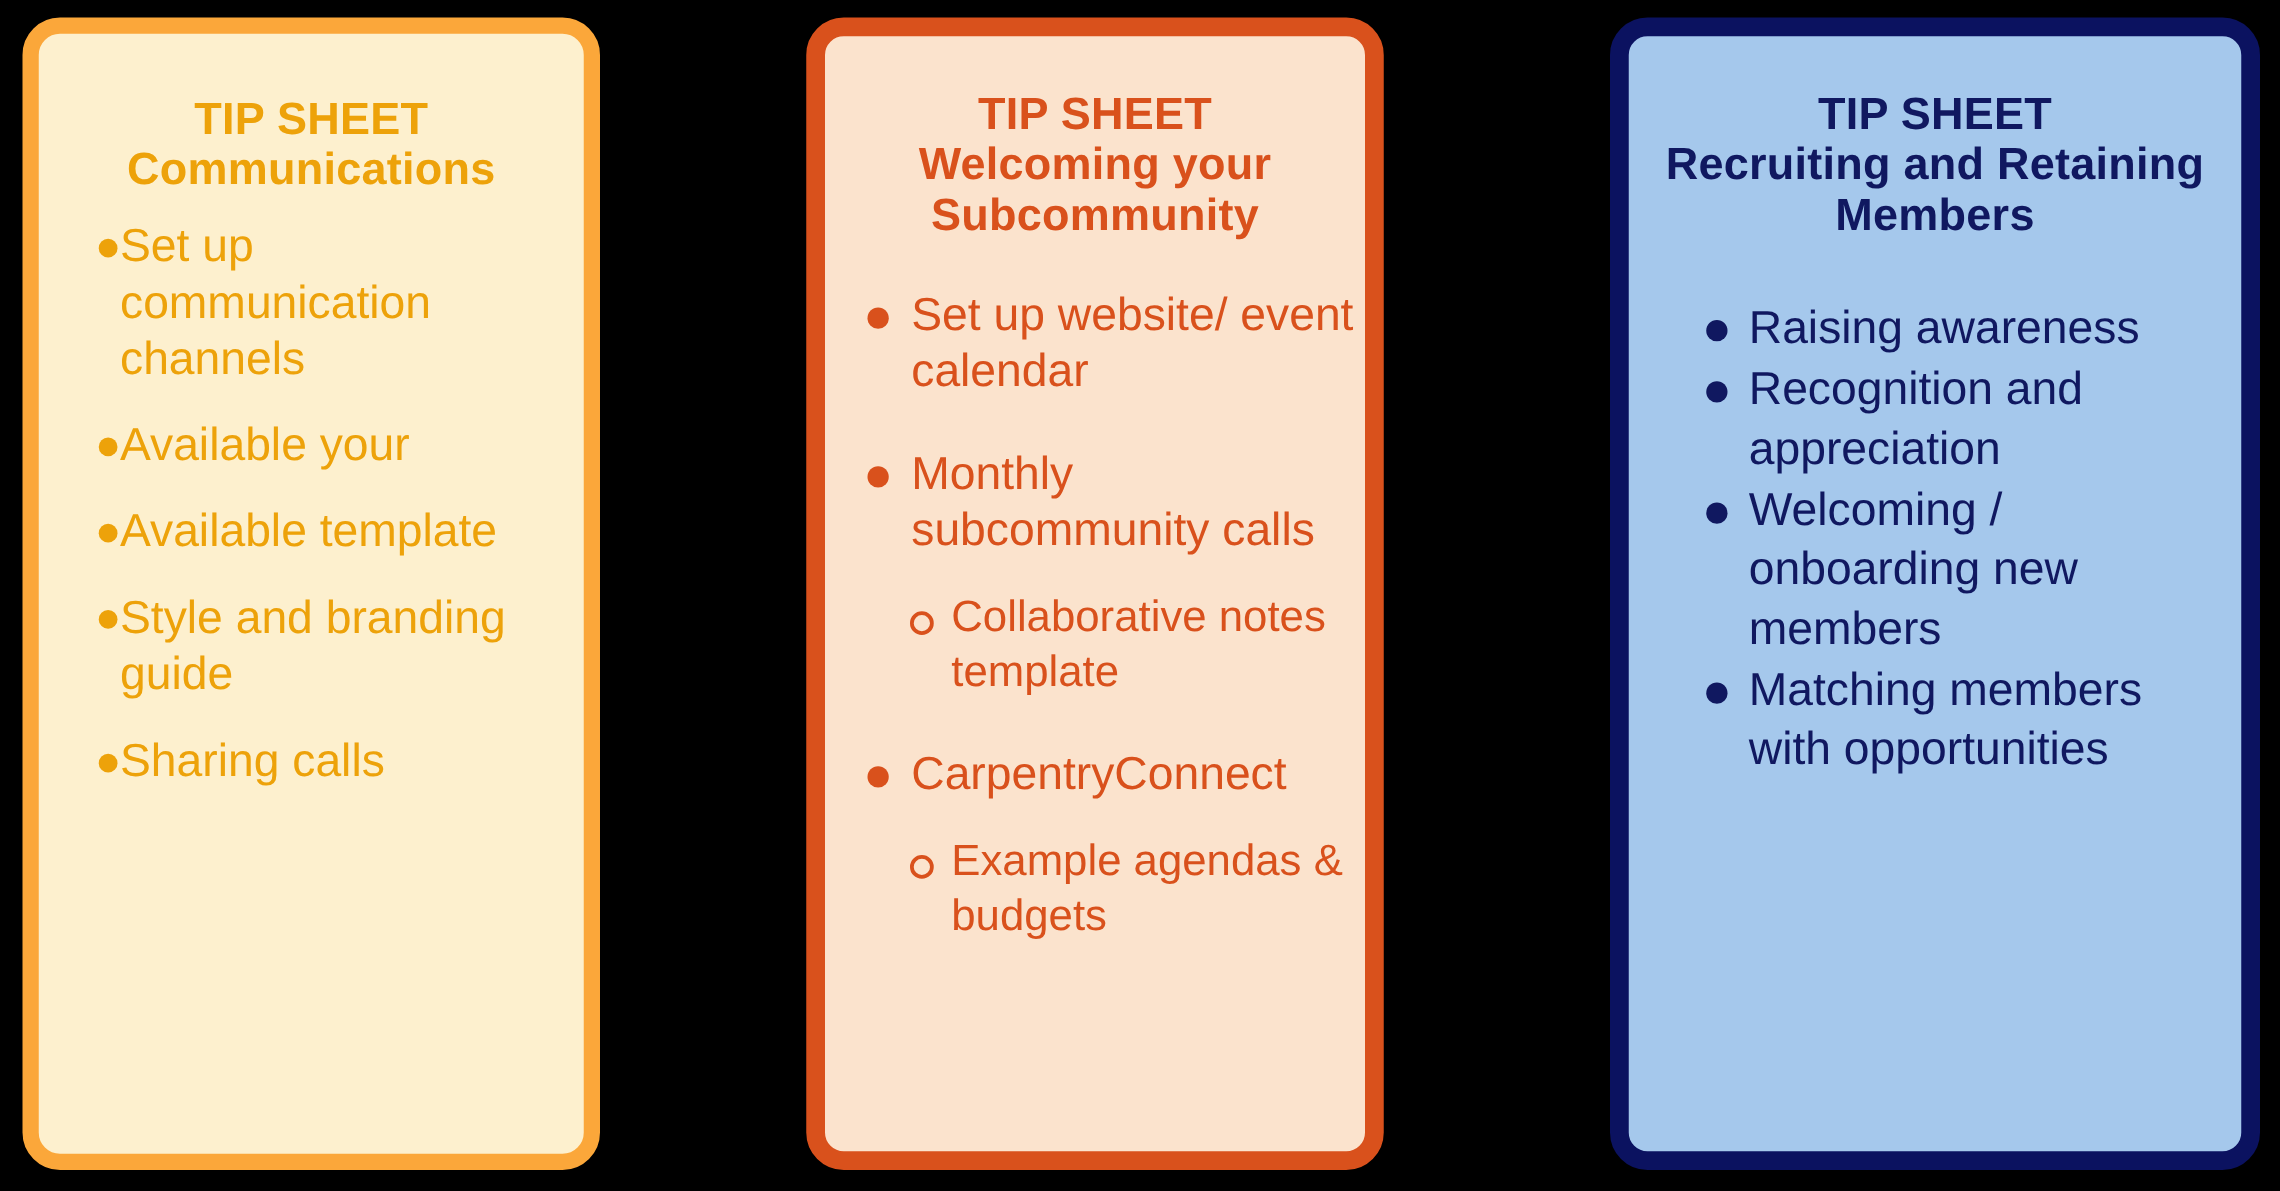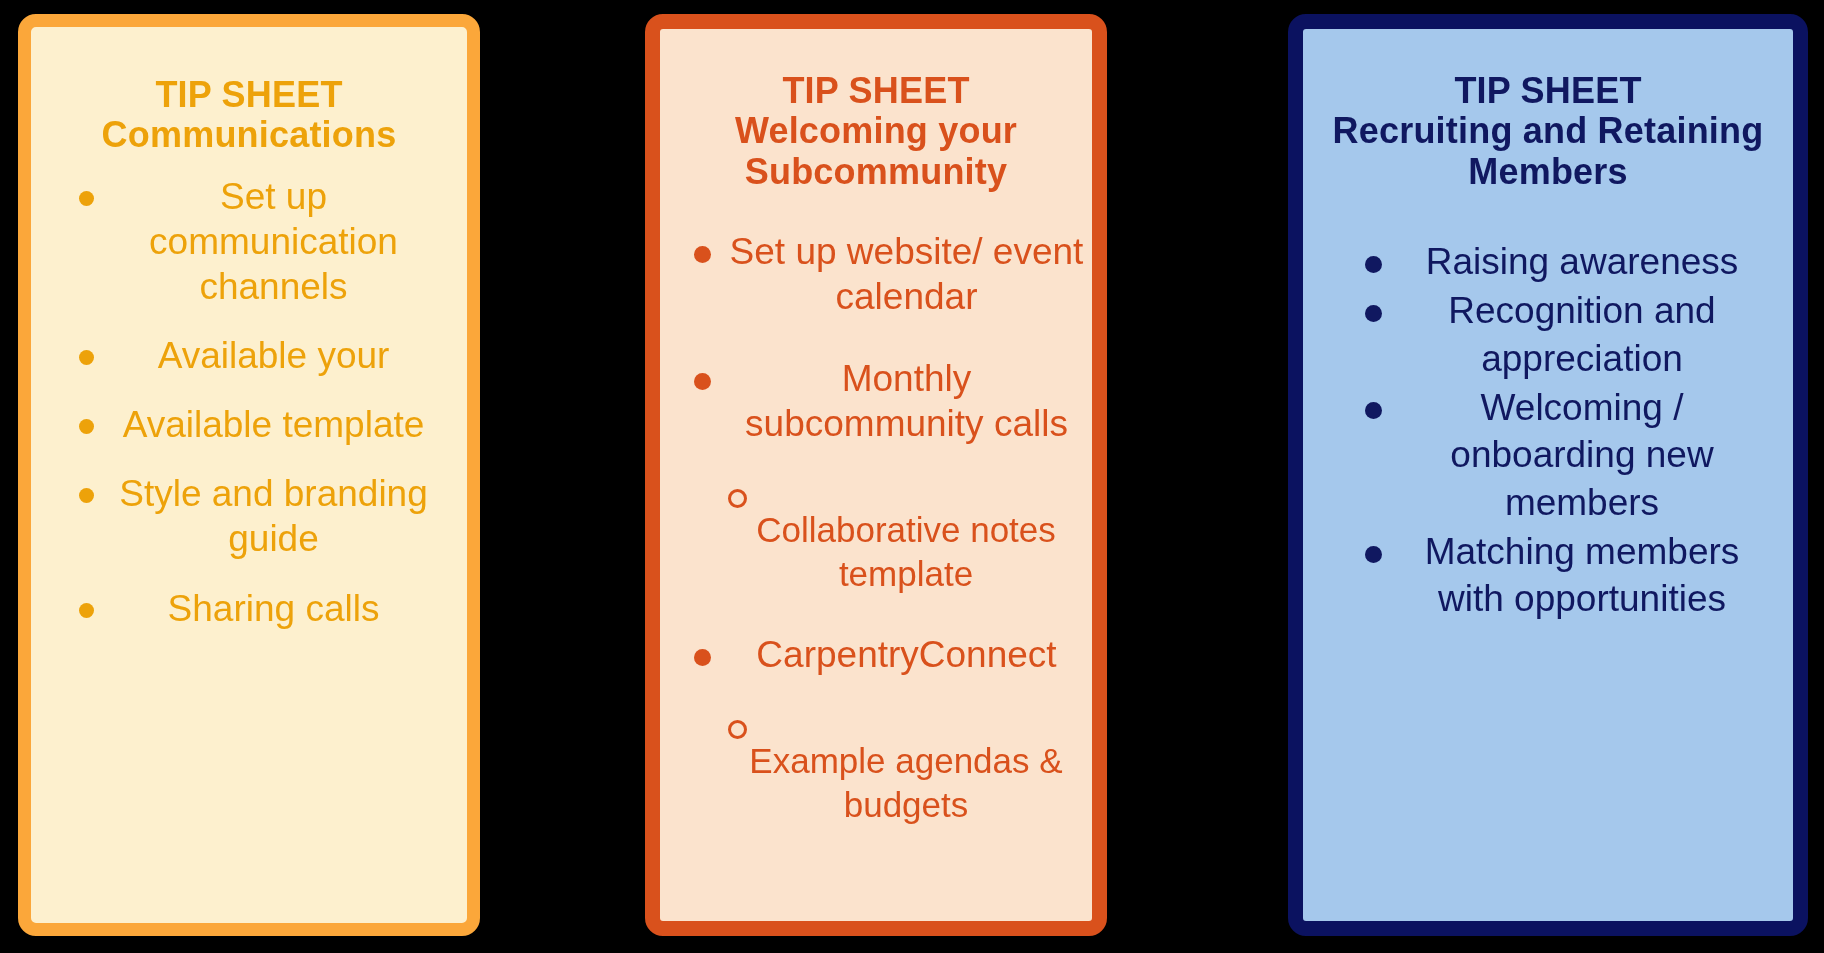--- a/index.html
+++ b/index.html
@@ -18,21 +18,21 @@
     position: relative;
     width: 1824px;
     height: 953px;
     background: #000000;
   }
 
   .card {
     position: absolute;
     box-sizing: border-box;
     border-style: solid;
-    border-radius: 18px;
+    border-radius: 30px;
     overflow: hidden;
   }
 
   
   .card-comms {
     left: 18px;
     top: 14px;
     width: 462px;
     height: 922px;
     border-width: 13px;
@@ -92,35 +92,33 @@
   }
 
   .card-comms .title-block { padding: 48px 14px 0 14px; }
   .card-convene .title-block { padding: 42px 16px 0 16px; }
   .card-recruit .title-block { padding: 42px 10px 0 10px; }
 
   .bullet-list {
     list-style: none;
     margin: 0;
     padding: 0;
-    text-align: center;
   }
   .bullet-item {
     display: flex;
     align-items: flex-start;
   }
   .sub-list {
     list-style: none;
     margin: 0;
     padding: 0;
   }
   .sub-item {
     display: flex;
     align-items: flex-start;
-    flex-direction: column;
   }
 
   .dot {
     flex: 0 0 auto;
     border-radius: 50%;
   }
   .ring {
     flex: 0 0 auto;
     border-radius: 50%;
     border-style: solid;

